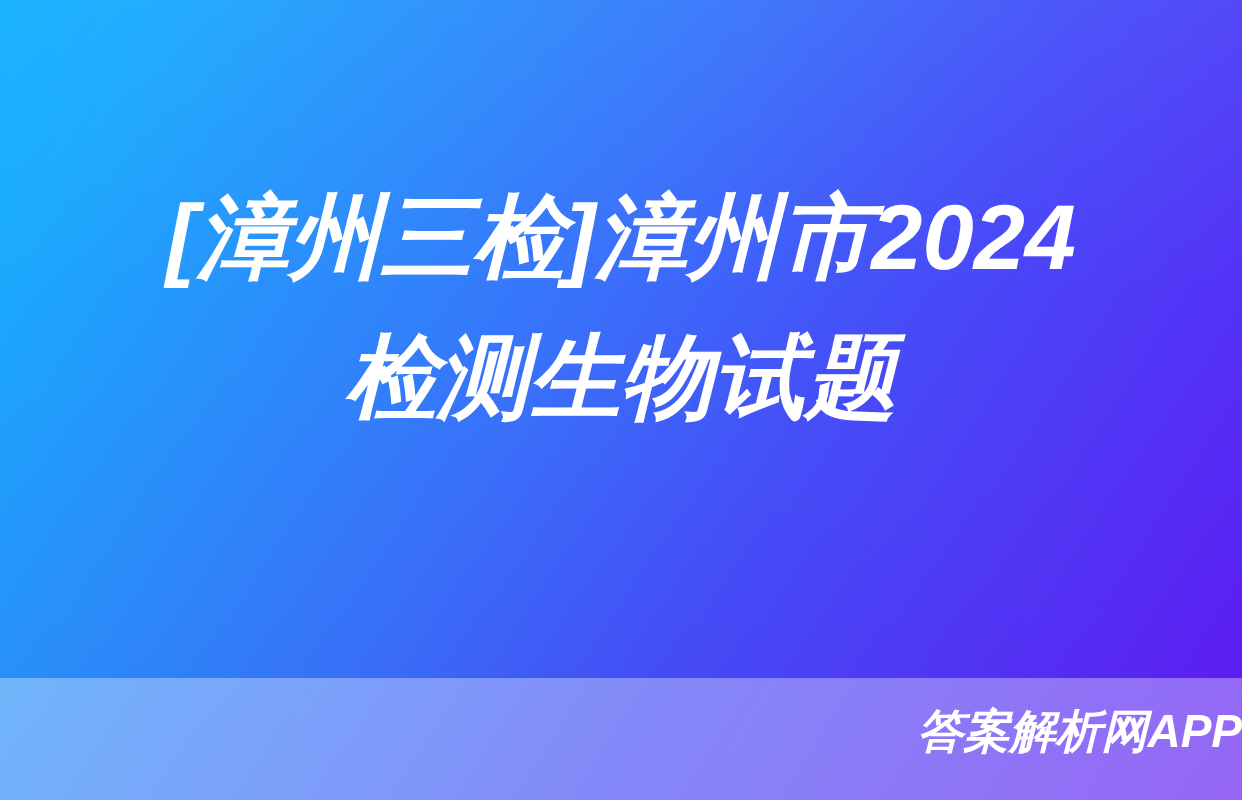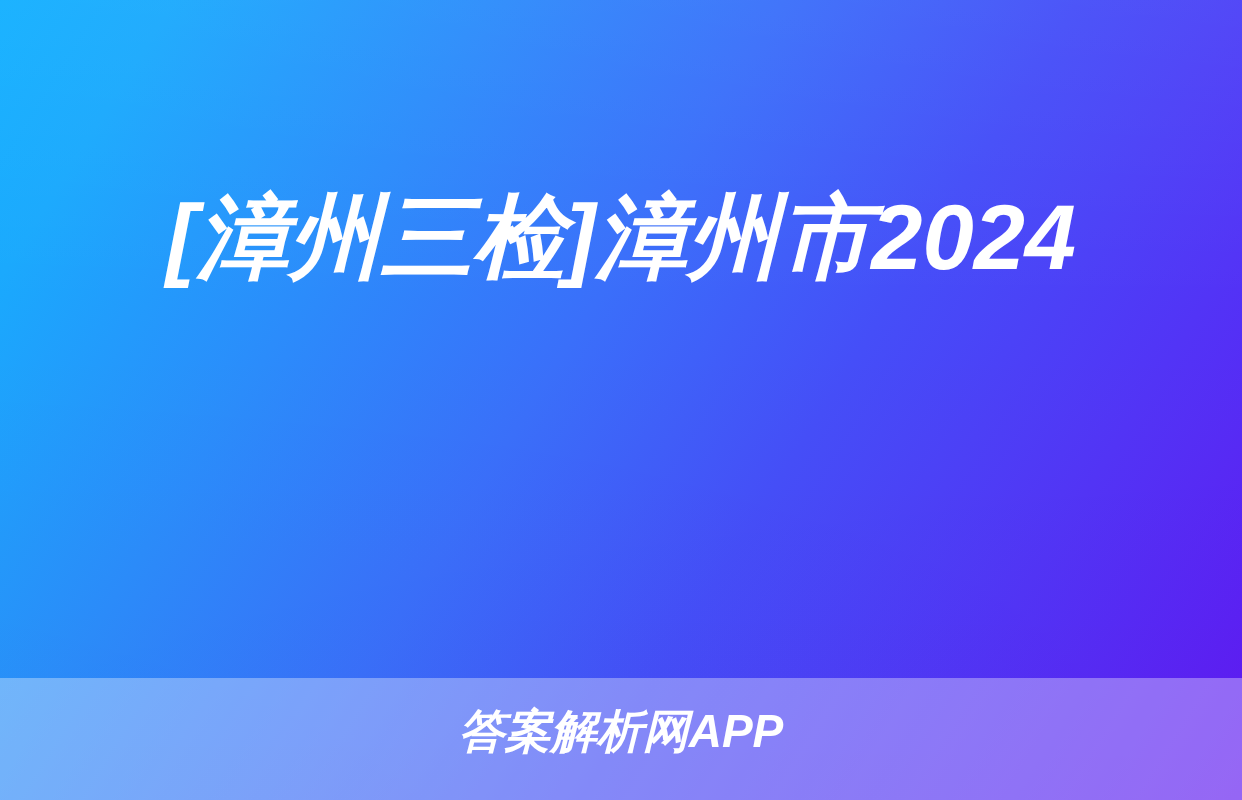--- a/index.html
+++ b/index.html
@@ -66,21 +66,21 @@
 
   .watermark-band {
     position: absolute;
     left: 0;
     right: 0;
     top: 678px;
     height: 122px;
     background: rgba(255, 255, 255, 0.34);
     display: flex;
     align-items: center;
-    justify-content: center;
+    justify-content: flex-end;
     z-index: 3;
   }
 
   .watermark-text {
     color: #ffffff;
     font-family: "Liberation Sans", "DejaVu Sans", sans-serif;
     font-weight: 700;
     font-style: italic;
     font-size: 46px;
     line-height: 1;
@@ -89,19 +89,20 @@
     margin-top: -16px;
   }
 </style>
 </head>
 <body>
 
 <div id="poster">
 
   <div class="title-block">
     <span class="title-line">[漳州三检]漳州市2024</span>
+    <span class="title-line">检测生物试题</span>
   </div>
 
   <div class="watermark-band">
     <span class="watermark-text">答案解析网APP</span>
   </div>
 
 </div>
 
 </body></html>

